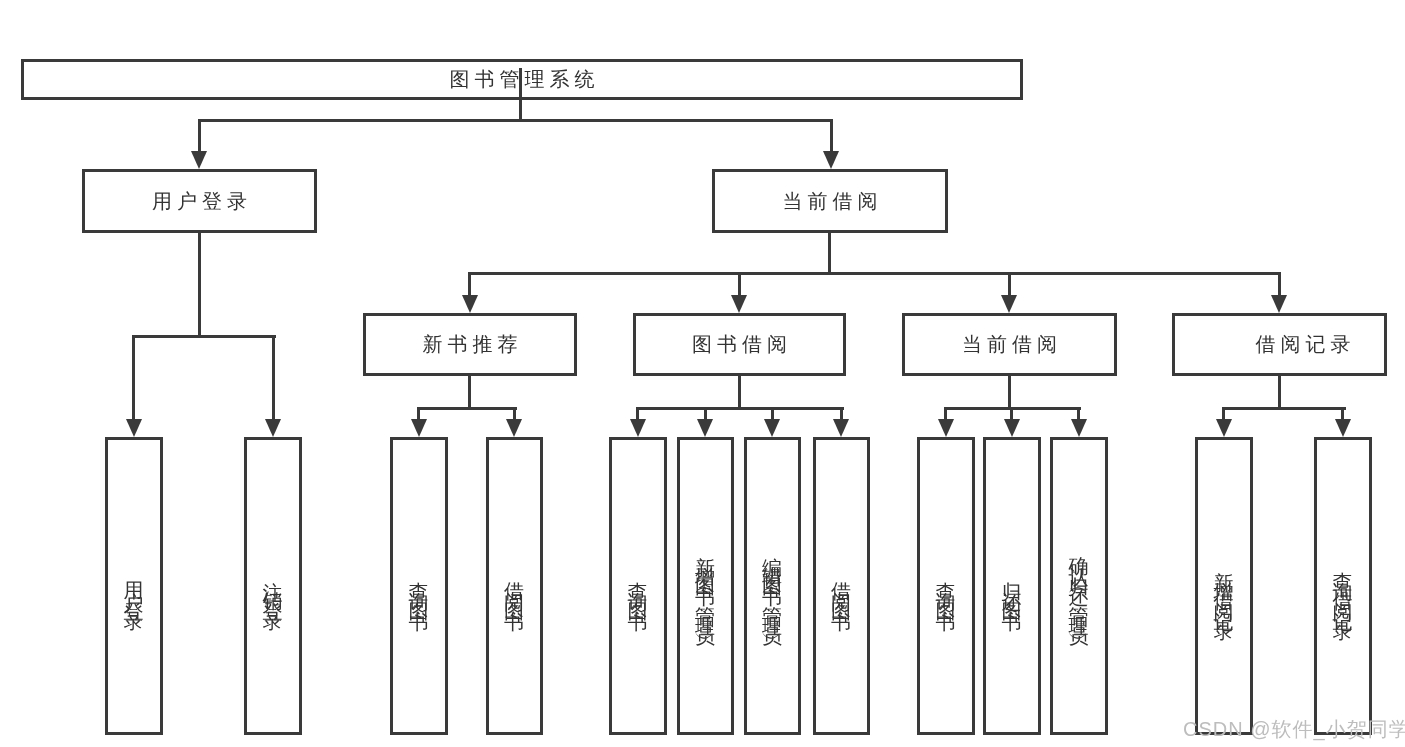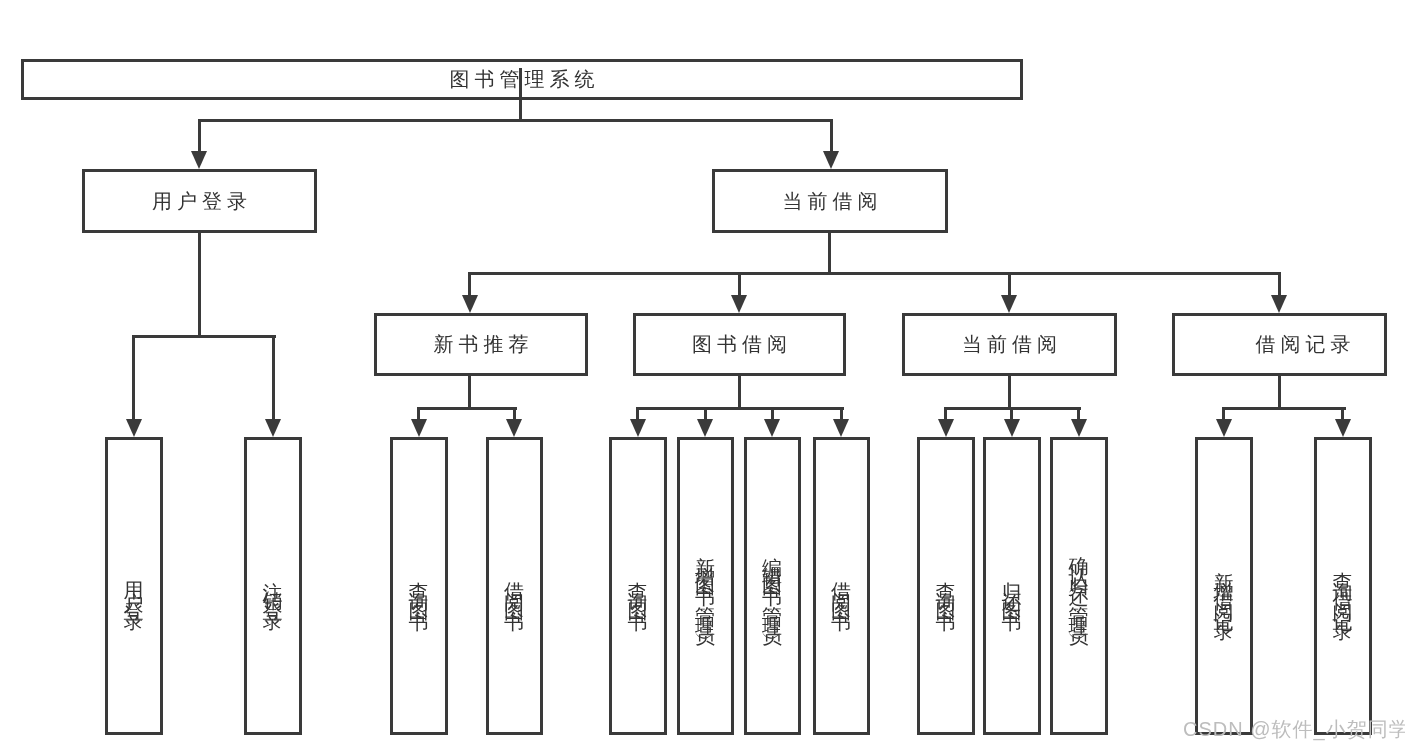--- a/index.html
+++ b/index.html
@@ -65,21 +65,21 @@
     <span>图书管理系统</span>
   </div>
 
   <div class="node" style="left:82px;top:169px;width:235px;height:64px;">
     <span>用户登录</span>
   </div>
   <div class="node" style="left:712px;top:169px;width:236px;height:64px;">
     <span>当前借阅</span>
   </div>
 
-  <div class="node" style="left:363px;top:313px;width:214px;height:63px;margin-left:11px;">
+  <div class="node" style="left:363px;top:313px;width:214px;height:63px;">
     <span>新书推荐</span>
   </div>
   <div class="node" style="left:633px;top:313px;width:213px;height:63px;">
     <span>图书借阅</span>
   </div>
   <div class="node" style="left:902px;top:313px;width:215px;height:63px;">
     <span>当前借阅</span>
   </div>
   <div class="node" style="left:1172px;top:313px;width:215px;height:63px;padding-left:47px;">
     <span>借阅记录</span>

